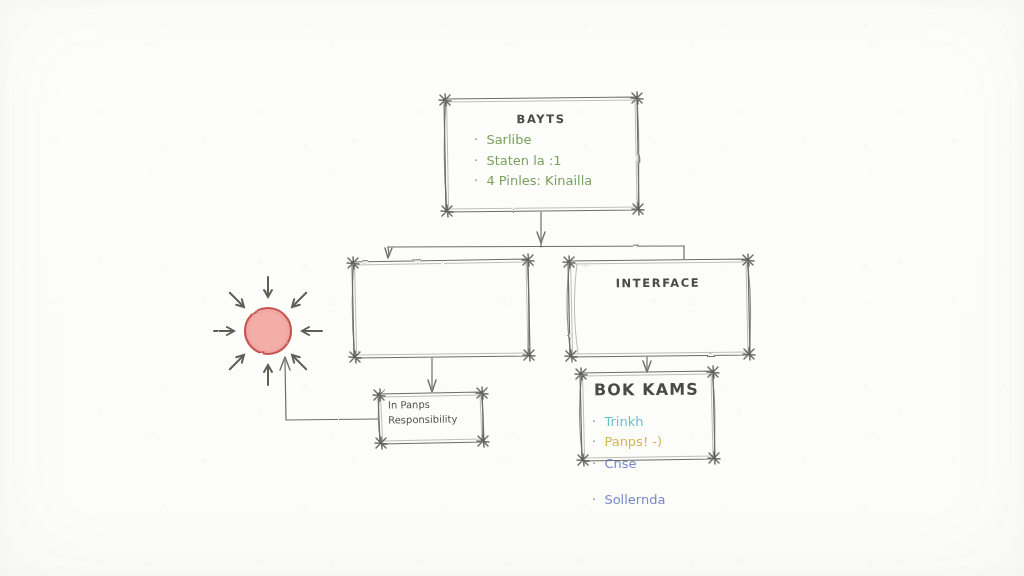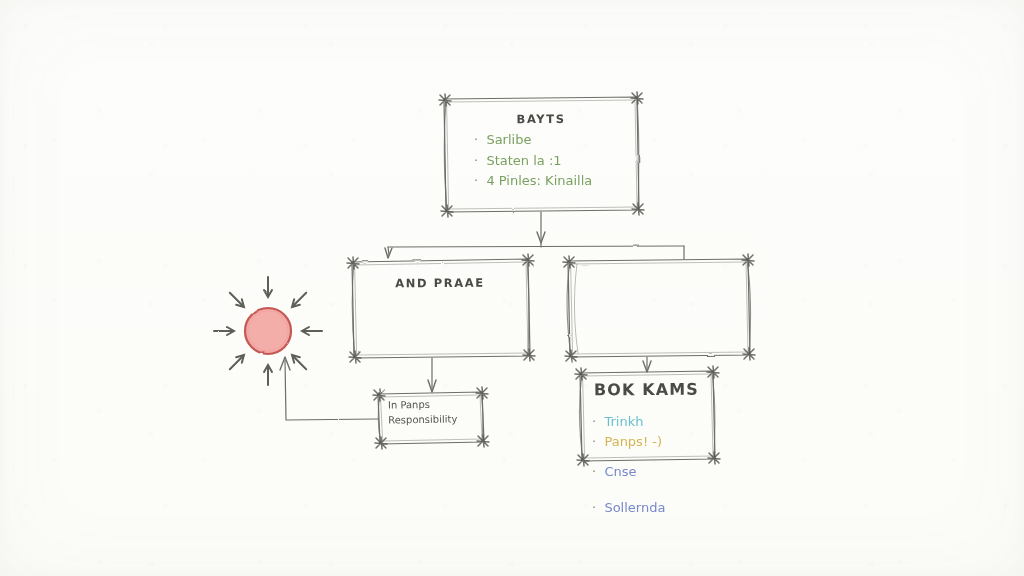--- a/index.html
+++ b/index.html
@@ -218,31 +218,31 @@
 
   <div class="txt" style="left:444px;top:112px;width:194px;">
     <div class="node-title">BAYTS</div>
   </div>
   <ul class="bullets blurry" style="position:absolute;left:474px;top:133px;">
     <li class="b-green">Sarlibe</li>
     <li class="b-green">Staten la :1</li>
     <li class="b-green">4 Pinles: Kinailla</li>
   </ul>
 
-  <div class="txt" style="left:352px;top:276px;width:176px;">
-    <div class="node-title">AND PRAAE</div>
-  </div>
-
+
+  <div class="txt" style="left:568px;top:276px;width:180px;">
+    <div class="node-title">INTERFACE</div>
+  </div>
 
   <div class="txt" style="left:594px;top:380px;">
     <div class="node-title" style="font-size:16px;letter-spacing:1.1px;text-align:left;">BOK KAMS</div>
   </div>
   <ul class="bullets blurry" style="position:absolute;left:592px;top:399px;">
     <li class="b-cyan" style="margin-bottom:6px;">Trinkh</li>
-    <li class="b-yellow" style="margin-bottom:17px;">Panps! -)</li>
+    <li class="b-yellow" style="margin-bottom:9px;">Panps! -)</li>
     <li class="b-blue" style="margin-bottom:22px;">Cnse</li>
     <li class="b-blue">Sollernda</li>
   </ul>
 
   <div class="txt leaf-text" style="left:388px;top:398px;">
     <div>In Panps</div>
     <div>Responsibility</div>
   </div>
 
   <div class="vignette"></div>

